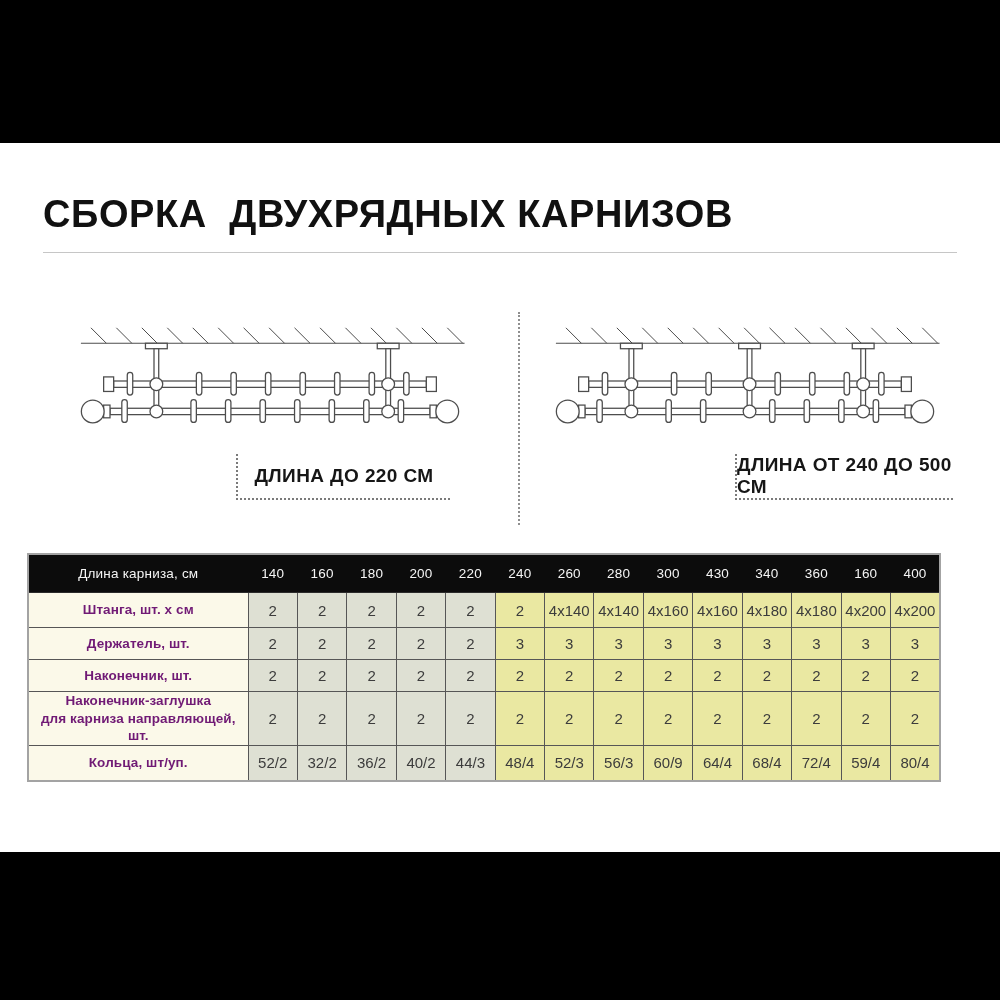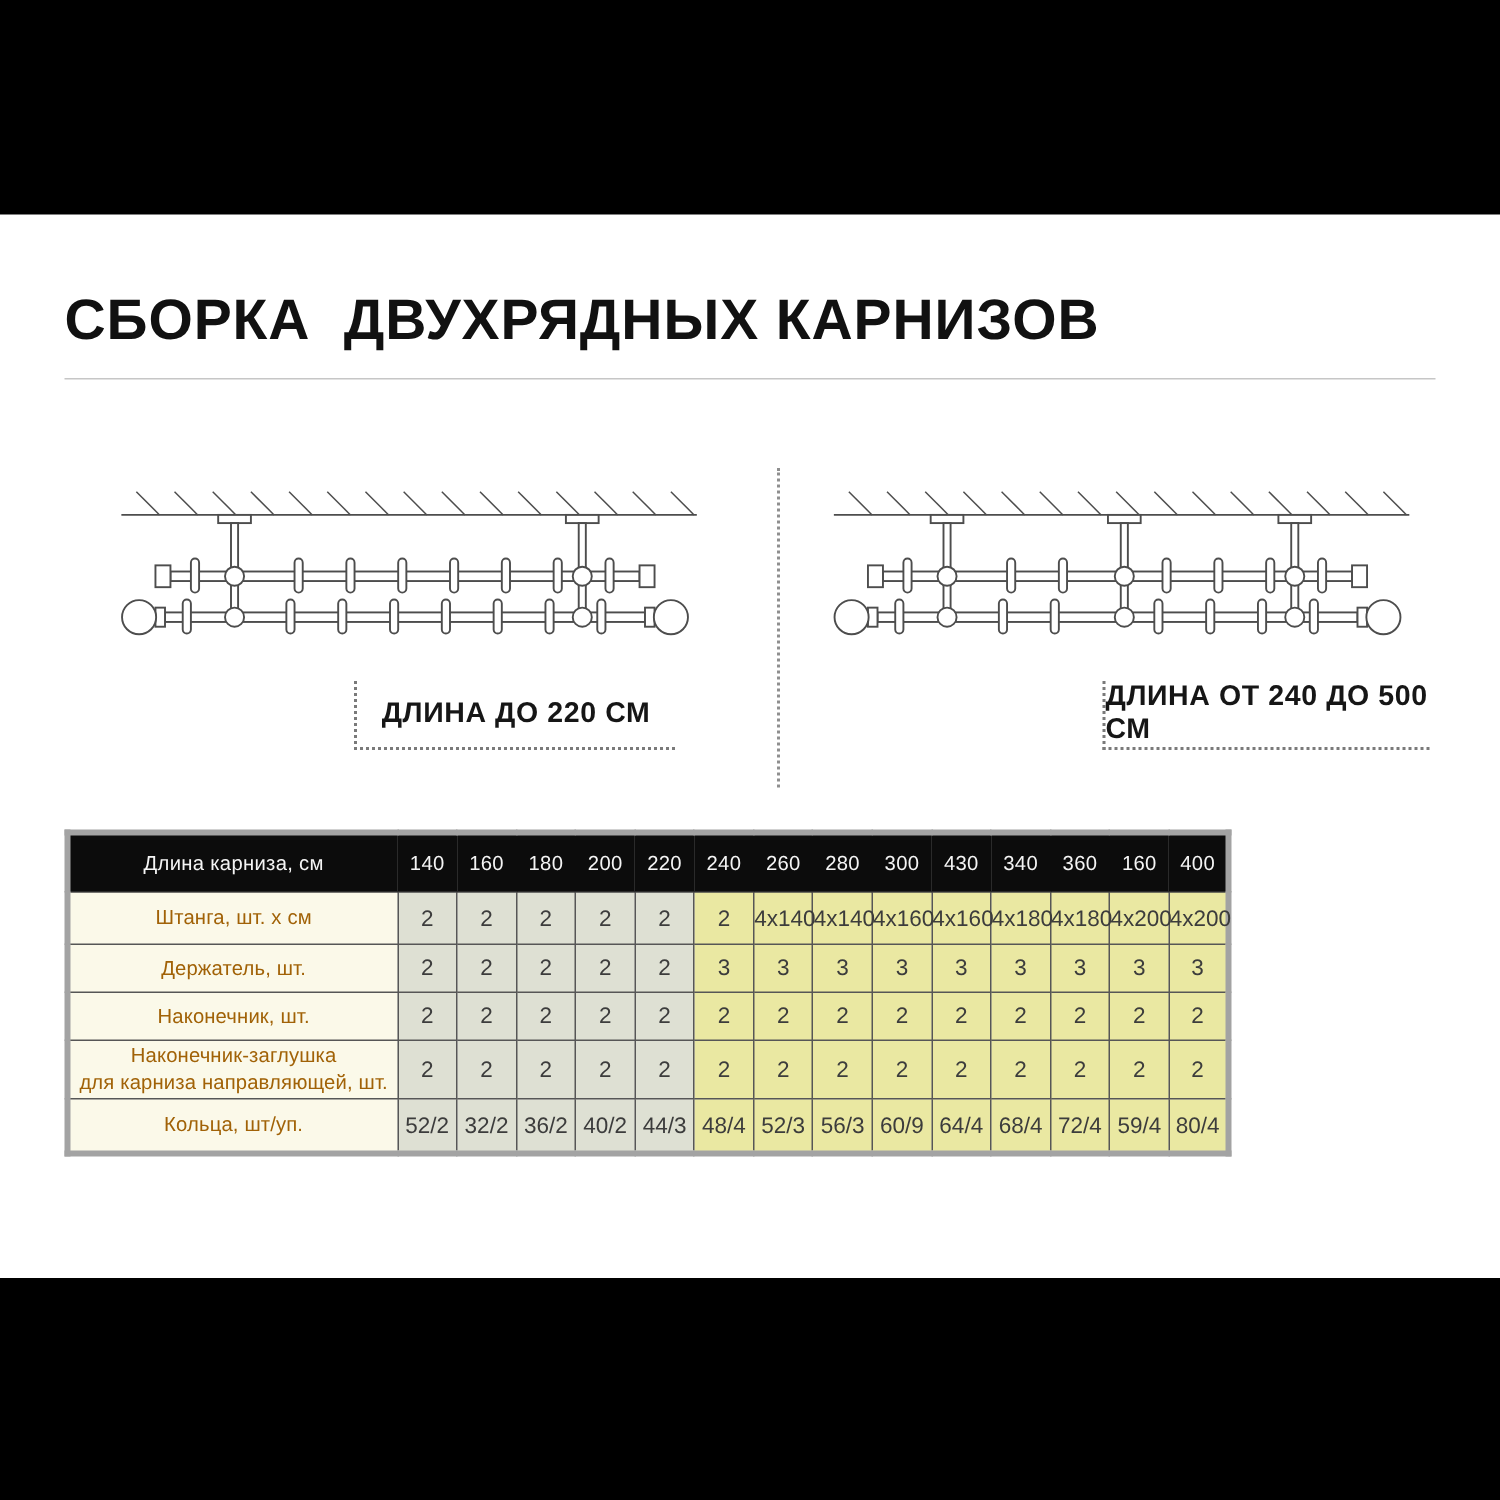--- a/index.html
+++ b/index.html
@@ -12,28 +12,28 @@
         letter-spacing:0.6px;color:#111111;white-space:pre;}
   .rule{position:absolute;left:43px;top:252px;width:914px;height:1px;background:#c6c6c6;}
   .diagram{position:absolute;top:316px;width:400px;height:120px;}
   .diagram.left{left:70px;} .diagram.right{left:545px;}
   .vsep{position:absolute;left:518px;top:312px;height:213px;width:0;border-left:2px dotted #8f8f8f;}
   .dlabel{position:absolute;top:454px;height:44px;display:flex;align-items:center;justify-content:center;
         border-left:2px dotted #7a7a7a;border-bottom:2px dotted #7a7a7a;
         font-size:19px;font-weight:800;letter-spacing:0.4px;color:#161616;}
   .dlabel.left{left:236px;width:212px;}
   .dlabel.right{left:735px;width:216px;}
-  table.spec{position:absolute;left:43px;top:553px;width:778px;border-collapse:collapse;
-        table-layout:fixed;border:4px solid #a3a3a3;}
+  table.spec{position:absolute;left:27px;top:553px;width:914px;border-collapse:collapse;
+        table-layout:fixed;border:2px solid #a3a3a3;}
   table.spec th, table.spec td{border:1px solid #565656;text-align:center;vertical-align:middle;
         padding:0;font-weight:400;}
   table.spec thead th{background:var(--header-bg,#0c0c0c);color:#f5f5f5;font-size:13.5px;
         font-weight:500;height:37px;border-color:#0c0c0c;border-bottom-color:#2b2b2b;letter-spacing:0.2px;}
-  table.spec tbody th.rowlabel{background:var(--label-cell,#fbf9e9);font-size:13.5px;font-weight:400;
-        color:#a16207;line-height:1.3;letter-spacing:0.1px;}
+  table.spec tbody th.rowlabel{background:var(--label-cell,#fbf9e9);font-size:13.5px;font-weight:700;
+        color:#701a75;line-height:1.3;letter-spacing:0.1px;}
   table.spec td{font-size:15px;color:#3c3c3c;}
   table.spec td.gray{background:var(--gray-cell,#dee0d3);}
   table.spec td.yellow{background:var(--yellow-cell,#eae8a2);}
   table.spec tbody tr:nth-child(1) td, table.spec tbody tr:nth-child(1) th{height:34px;}
   table.spec tbody tr:nth-child(2) td, table.spec tbody tr:nth-child(2) th{height:31px;}
   table.spec tbody tr:nth-child(3) td, table.spec tbody tr:nth-child(3) th{height:31px;}
   table.spec tbody tr:nth-child(4) td, table.spec tbody tr:nth-child(4) th{height:38px;}
   table.spec tbody tr:nth-child(5) td, table.spec tbody tr:nth-child(5) th{height:34px;}
   table.spec tbody tr:nth-child(6) td, table.spec tbody tr:nth-child(6) th{height:34px;}
 </style>

